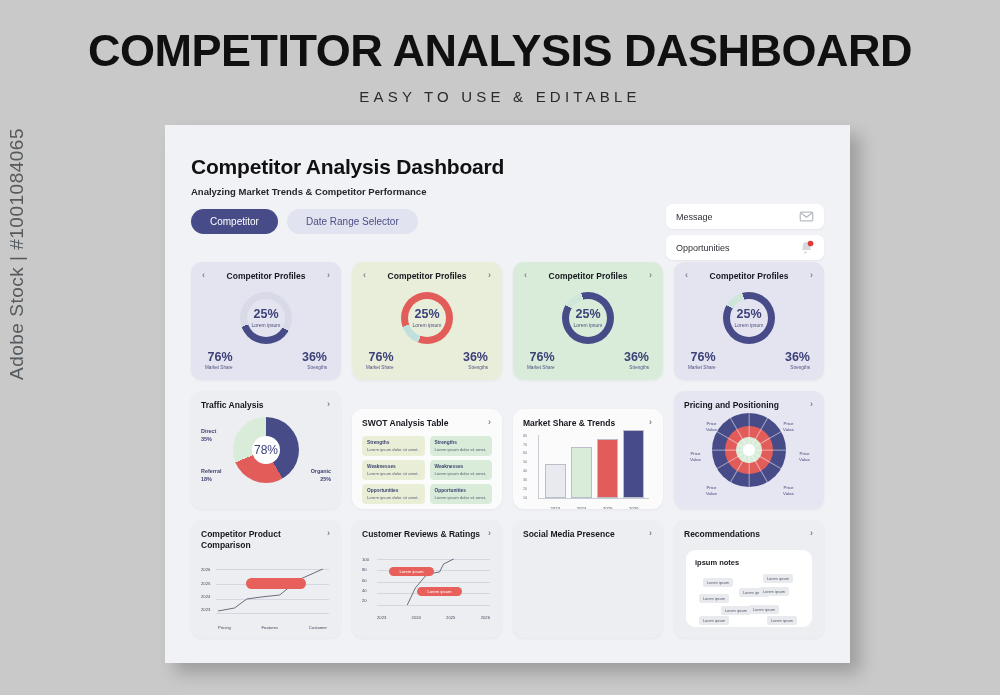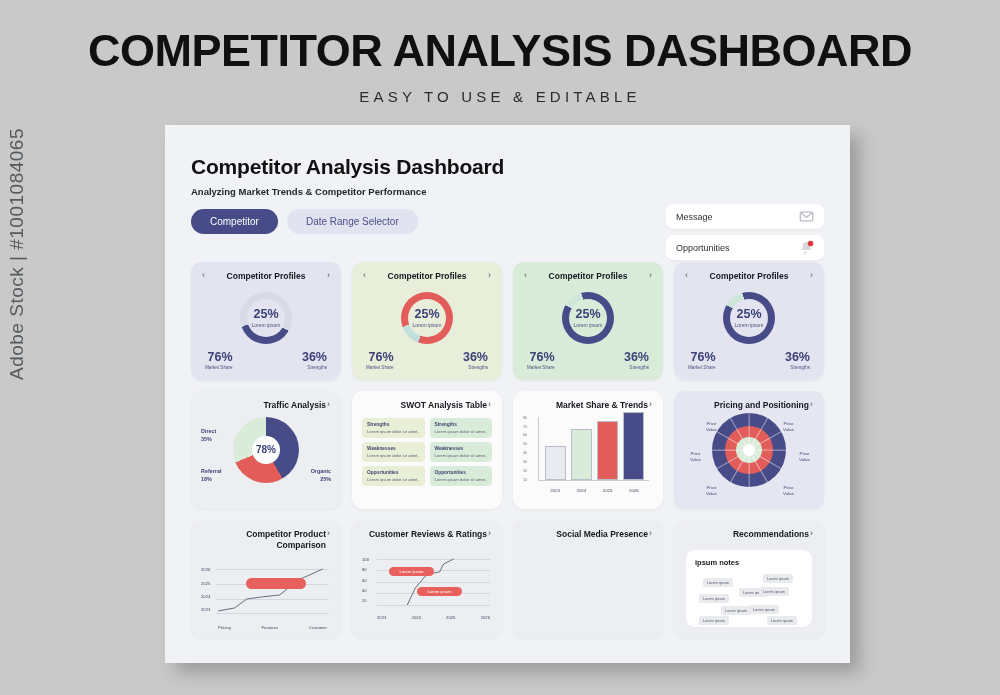--- a/index.html
+++ b/index.html
@@ -86,29 +86,29 @@
   }
   .card {
     border-radius: 11px; padding: 9px 10px; position: relative; overflow: hidden;
     box-shadow: 0 1px 3px rgba(0,0,0,.05);
   }
   .card.lav  { background: #e3e4f0; }
   .card.yel  { background: #e9eedb; }
   .card.grn  { background: #d9ecd9; }
   .card.lav2 { background: #e4e4f1; }
   .card.plain{ background: #eceef2; }
-  .card.white{ background: #fbfbfc; }
+  .card.white{ background: #fbfbfc; margin-top: 18px; }
   .card.lav3 { background: #e5e6f2; }
 
   .card-hd {
     display: flex; align-items: flex-start; justify-content: space-between;
     font-size: 8.5px; font-weight: bold; color: #15181d; line-height: 1.25;
   }
   .card-hd.centered { justify-content: space-between; }
-  .card-hd .ttl { flex: 1; text-align: right; }
+  .card-hd .ttl { flex: 1; }
   .card-hd.centered .ttl { text-align: center; }
   .chev { font-size: 9px; color: #7d8391; line-height: 1; padding: 0 1px; }
 
   
   .pro-body { position: relative; height: 88px; }
   .donut {
     position: absolute; left: 50%; top: 10px; transform: translateX(-50%);
     width: 52px; height: 52px; border-radius: 50%;
   }
   .donut::after {
@@ -132,21 +132,21 @@
   
   .traffic-wrap { position: relative; height: 92px; }
   .traffic-donut {
     position: absolute; left: 50%; top: 6px; transform: translateX(-50%);
     width: 66px; height: 66px; border-radius: 50%;
   }
   .traffic-hole {
     position: absolute; left: 50%; top: 50%; transform: translate(-50%,-50%);
     width: 28px; height: 28px; border-radius: 50%; background: #fff;
     display: flex; align-items: center; justify-content: center;
-    font-size: 10px; font-weight: bold; color: #3c4178;
+    font-size: 12px; font-weight: normal; color: #3c4178;
   }
   .tl { position: absolute; font-size: 5.4px; font-weight: bold; color: #3f4472; line-height: 1.5; }
   .tl.direct  { left: 0;   top: 16px; }
   .tl.referral{ left: 0;   top: 56px; }
   .tl.organic { right: 0;  top: 56px; text-align: right; }
 
   
   .swot { display: grid; grid-template-columns: 1fr 1fr; gap: 4px 5px; margin-top: 7px; }
   .swot-cell { border-radius: 4px; padding: 4px 5px; }
   .swot-cell.a { background: #e9efd7; }

